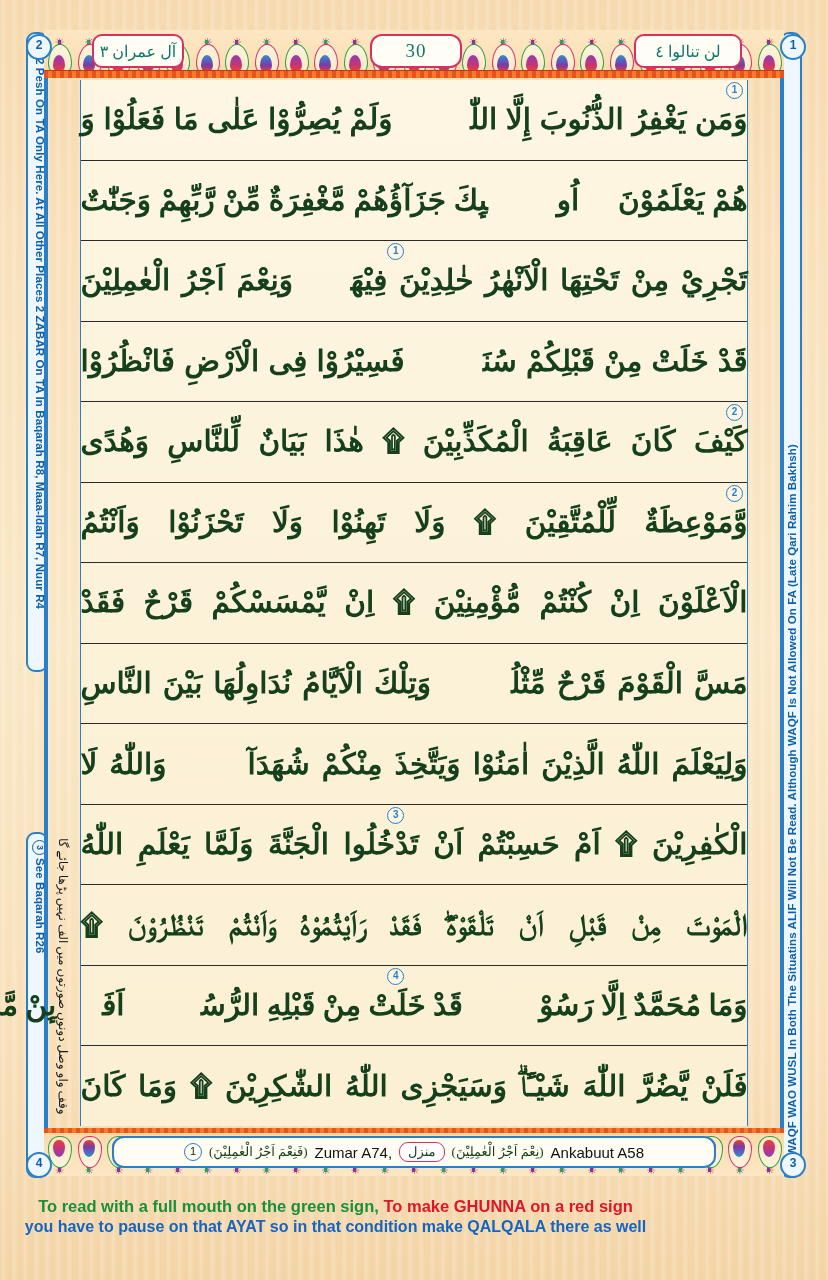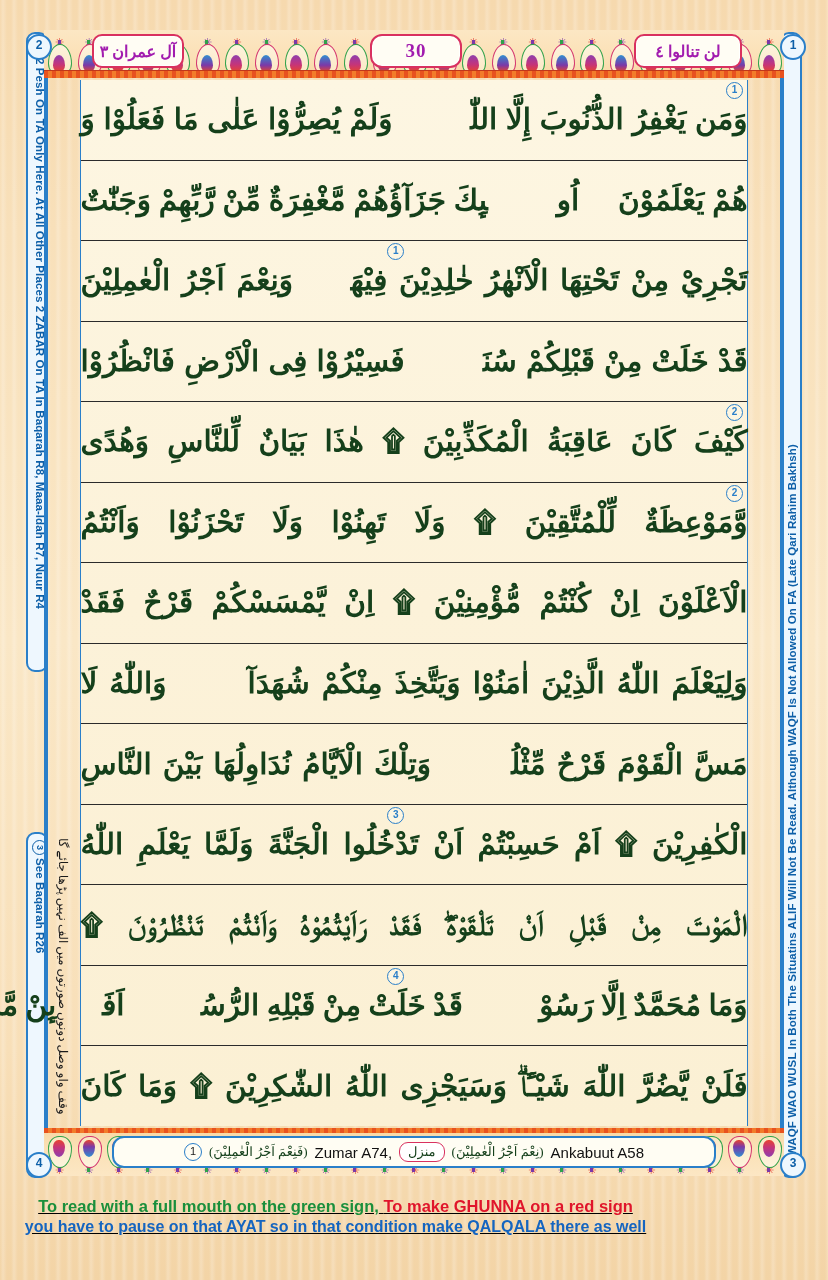--- a/index.html
+++ b/index.html
@@ -149,22 +149,22 @@
     background: #fffdf4;
     border: 2.2px solid #d9315f;
     border-radius: 10px;
     display: flex; align-items: center; justify-content: center;
     box-shadow: 0 0 0 1px #fff inset;
     z-index: 6;
   }
   .cartouche span {
     font-family: "Liberation Serif", serif;
     font-size: 16px;
-    color: #a21caf;
-    font-weight: bold;
+    color: #0f766e;
+    font-weight: normal;
     direction: rtl;
     white-space: nowrap;
   }
   .cart-surah { left: 92px; width: 88px; }
   .cart-page  { left: 370px; width: 88px; border-radius: 12px; }
   .cart-page span { font-size: 19px; letter-spacing: 1px; }
   .cart-juz   { left: 634px; width: 104px; }
 
   
   .side-note {
@@ -367,21 +367,20 @@
   .cb-br { left: 780px; top: 1152px; }
 
   
   .instructions {
     position: absolute;
     left: 0; top: 1196px;
     width: 671px;
     text-align: center;
     line-height: 1.25;
     z-index: 10;
-    text-decoration: underline;
   }
   .instructions .l1 { font-size: 16.5px; font-weight: bold; }
   .instructions .l2,
   .instructions .l3 { font-size: 16px; font-weight: bold; color: #1565c0; }
   .c-green { color: #1a8f3c; }
   .c-red   { color: #e0152b; }
 </style>
 </head>
 <body>
 
@@ -597,24 +596,24 @@
         <div class="mark-circ" style="right: 4px; top: 2px;">2</div>
       </div>
       <div class="aline">
         <div class="atext">وَّمَوْعِظَةٌ لِّلْمُتَّقِيْنَ ۩ وَلَا تَهِنُوْا وَلَا تَحْزَنُوْا وَاَنْتُمُ</div>
         <div class="mark-circ" style="right: 4px; top: 2px;">2</div>
       </div>
       <div class="aline">
         <div class="atext">الْاَعْلَوْنَ اِنْ كُنْتُمْ مُّؤْمِنِيْنَ ۩ اِنْ يَّمْسَسْكُمْ قَرْحٌ فَقَدْ</div>
       </div>
       <div class="aline">
+        <div class="atext">مَسَّ الْقَوْمَ قَرْحٌ مِّثْلُهٗۗ وَتِلْكَ الْاَيَّامُ نُدَاوِلُهَا بَيْنَ النَّاسِ</div>
+      </div>
+      <div class="aline">
         <div class="atext">وَلِيَعْلَمَ اللّٰهُ الَّذِيْنَ اٰمَنُوْا وَيَتَّخِذَ مِنْكُمْ شُهَدَآءَۗ وَاللّٰهُ لَا</div>
-      </div>
-      <div class="aline">
-        <div class="atext">مَسَّ الْقَوْمَ قَرْحٌ مِّثْلُهٗۗ وَتِلْكَ الْاَيَّامُ نُدَاوِلُهَا بَيْنَ النَّاسِ</div>
       </div>
       <div class="aline">
         <div class="atext">الْكٰفِرِيْنَ ۩ اَمْ حَسِبْتُمْ اَنْ تَدْخُلُوا الْجَنَّةَ وَلَمَّا يَعْلَمِ اللّٰهُ</div>
         <div class="mark-circ" style="left: 46%; top: 2px;">3</div>
       </div>
       <div class="aline">
         <div class="atext">الْمَوْتَ مِنْ قَبْلِ اَنْ تَلْقَوْهُۖ فَقَدْ رَاَيْتُمُوْهُ وَاَنْتُمْ تَنْظُرُوْنَ ۩</div>
       </div>
       <div class="aline">
         <div class="atext">وَمَا مُحَمَّدٌ اِلَّا رَسُوْلٌۚ قَدْ خَلَتْ مِنْ قَبْلِهِ الرُّسُلُۗ اَفَاۡىِٕنْ مَّاتَ</div>

